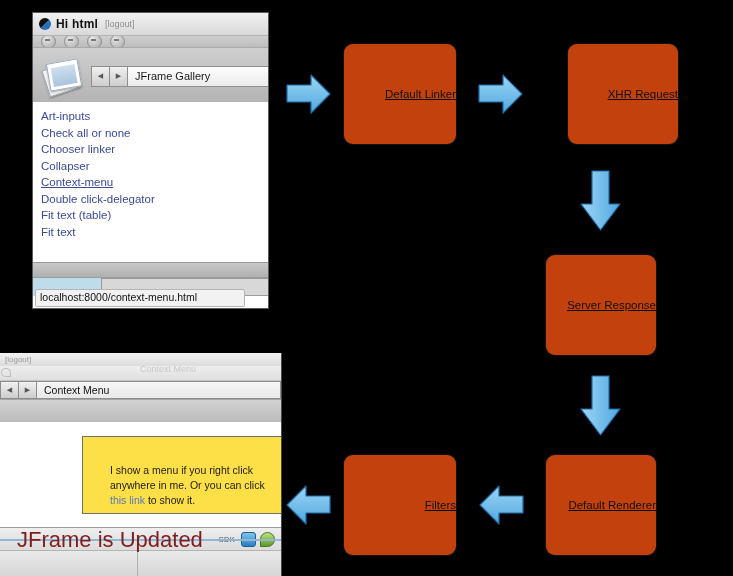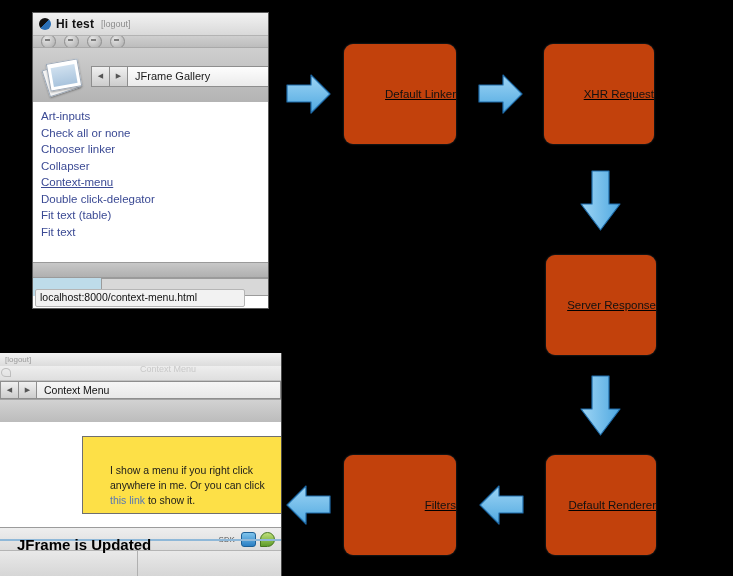--- a/index.html
+++ b/index.html
@@ -100,42 +100,42 @@
       justify-content:flex-end;padding-right:6px;gap:4px;}
   #ide-status .sdk{font-size:7.5px;color:#555;letter-spacing:.3px;margin-right:2px;}
   .mini-icon{width:13px;height:13px;border-radius:3px;}
   .mini-icon.blue{background:linear-gradient(#7fc4ec,#2a7fc4);border:1px solid #1c5f96;}
   .mini-icon.green{background:linear-gradient(#bfe07a,#5e9c2a);border:1px solid #46761f;
       border-radius:50% 50% 50% 0;}
   #ide-bottom{position:absolute;left:0;right:0;bottom:0;height:25px;
       background:linear-gradient(#e9e9e9,#d6d6d6);}
   #ide-bottom .tabdiv{position:absolute;left:137px;top:0;bottom:0;width:1px;
       background:#b0b0b0;}
-  #jframe-msg{position:absolute;left:17px;bottom:23px;font-size:15px;font-weight:bold;
-      color:#000000;white-space:nowrap;z-index:5;}
+  #jframe-msg{position:absolute;left:17px;bottom:23px;font-size:22px;font-weight:normal;
+      color:#7f1d1d;white-space:nowrap;z-index:5;}
   #blue-line{position:absolute;left:0;right:0;bottom:35px;height:2px;
       background:#8fb8d8;z-index:4;}
 
   
   .fbox{position:absolute;background:#c2410c;border-radius:9px;
       box-shadow:0 0 2px rgba(255,255,255,.25);
       display:flex;align-items:center;justify-content:flex-end;text-decoration:underline;}
   .fbox span{font-size:11.5px;color:#111;}
 
   .arrow{position:absolute;}
   .arrow svg{display:block;}
 </style>
 </head>
 <body>
 
 <div id="top-window" class="abs">
 
   <div id="top-titlebar">
     <div class="logo-circle"></div>
-    <div class="tb-title">Hi test</div>
+    <div class="tb-title">Hi html</div>
     <div class="tb-logout">[logout]</div>
   </div>
 
   <div id="dots-row">
     <div class="dot">
         <i></i>
       </div>
     <div class="dot">
         <i></i>
       </div>
@@ -227,21 +227,21 @@
     <div class="tabdiv"></div>
   </div>
 </div>
 
 <div id="flowchart">
 
   <div class="fbox" style="left:344px;top:44px;width:112px;height:100px;">
     <span>Default Linker</span>
   </div>
 
-  <div class="fbox" style="left:544px;top:44px;width:110px;height:100px;">
+  <div class="fbox" style="left:568px;top:44px;width:110px;height:100px;">
     <span>XHR Request</span>
   </div>
 
   <div class="fbox" style="left:546px;top:255px;width:110px;height:100px;">
     <span>Server Response</span>
   </div>
 
   <div class="fbox" style="left:546px;top:455px;width:110px;height:100px;">
     <span>Default Renderer</span>
   </div>

